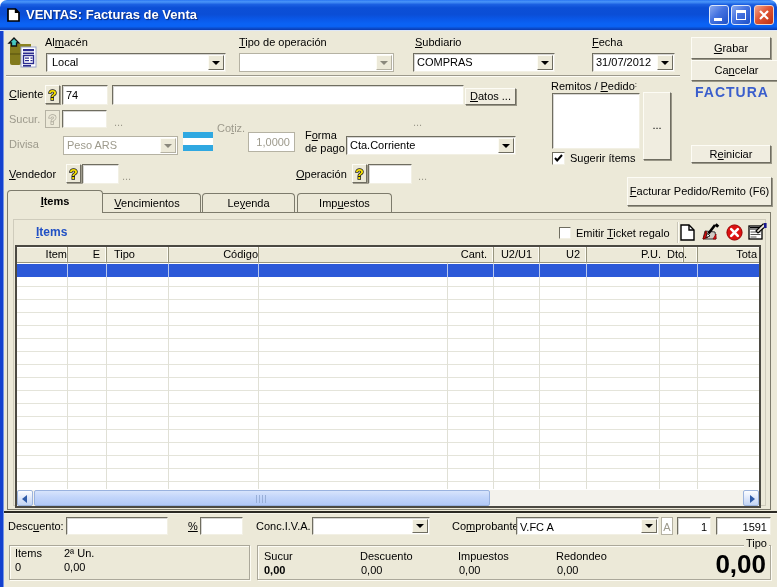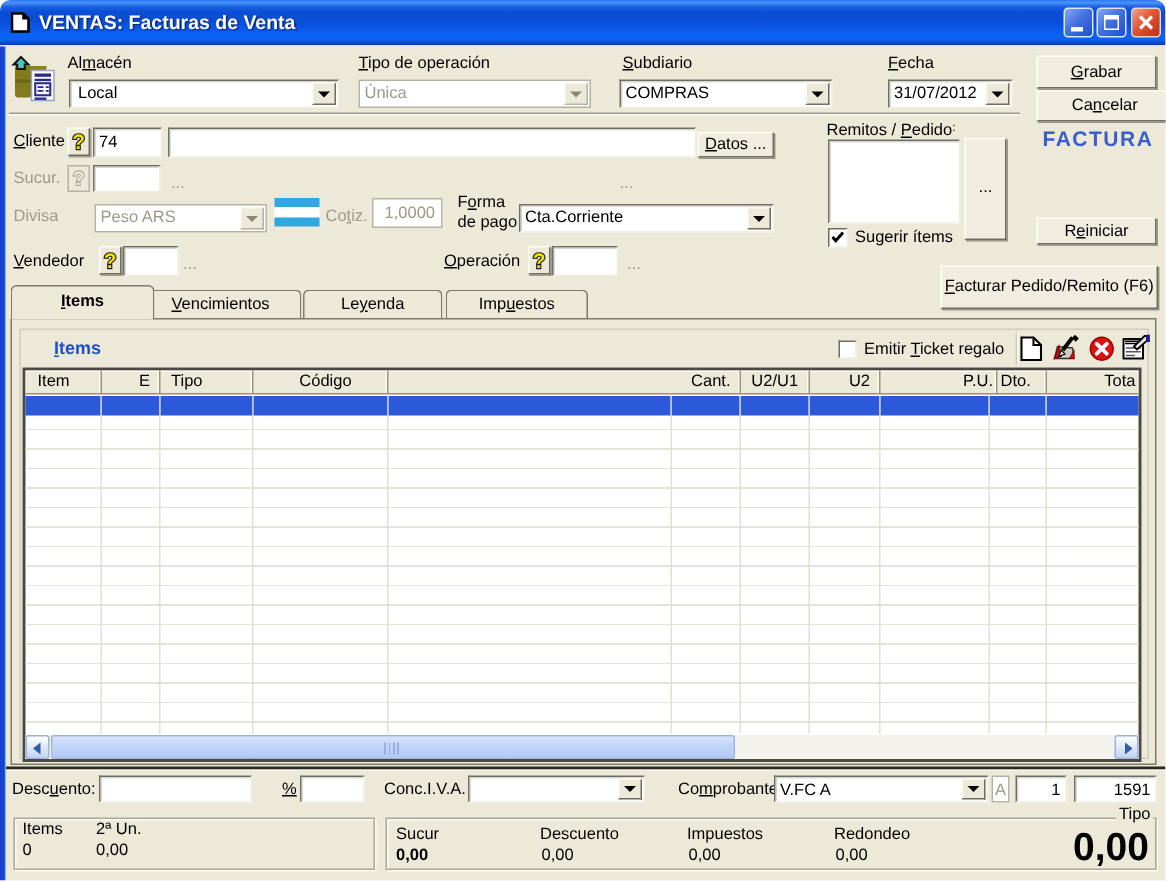--- a/index.html
+++ b/index.html
@@ -64,21 +64,20 @@
     </g>
 </svg>
 
 <div class="lb" style="left:45px;top:37px">Al<u>m</u>acén</div>
 <div class="ed" style="left:46px;top:53px;width:180px;height:19px">
     <div style="padding:2px 0 0 5px">Local</div>
     <div class="arr"></div>
   </div>
 <div class="lb" style="left:239px;top:37px"><u>T</u>ipo de operación</div>
 <div class="edd" style="left:239px;top:53px;width:155px;height:19px">
-    <div style="padding:2px 0 0 3px">Única</div>
     <div class="arrd"></div>
   </div>
 <div class="lb" style="left:415px;top:37px"><u>S</u>ubdiario</div>
 <div class="ed" style="left:413px;top:53px;width:142px;height:19px">
     <div style="padding:2px 0 0 3px">COMPRAS</div>
     <div class="arr"></div>
   </div>
 <div class="lb" style="left:592px;top:37px"><u>F</u>echa</div>
 <div class="ed" style="left:592px;top:53px;width:83px;height:19px">
     <div style="padding:2px 0 0 3px">31/07/2012</div>
@@ -120,21 +119,21 @@
 <div class="lb dis" style="left:9px;top:139px">Divisa</div>
 <div class="edd" style="left:63px;top:136px;width:115px;height:19px">
     <div style="padding:2px 0 0 3px">Peso ARS</div>
     <div class="arrd"></div>
   </div>
 <div style="position:absolute;left:183px;top:132px;width:30px;height:19px">
 <div style="height:6px;background:#2fa8e1"></div>
     <div style="height:7px;background:#fff"></div>
     <div style="height:6px;background:#2fa8e1"></div>
   </div>
-<div class="lb dis" style="left:217px;top:139px">Co<u>t</u>iz.</div>
+<div class="lb dis" style="left:217px;top:123px">Co<u>t</u>iz.</div>
 <div class="edd" style="left:248px;top:132px;width:47px;height:20px;text-align:right">
     <div style="padding:3px 4px 0 0">1,0000</div>
   </div>
 <div class="lb" style="left:305px;top:129px;line-height:13px">F<u>o</u>rma<br>de pago</div>
 <div class="ed" style="left:346px;top:136px;width:170px;height:19px">
     <div style="padding:2px 0 0 3px">Cta.Corriente</div>
     <div class="arr"></div>
   </div>
 
 <div class="lb" style="left:9px;top:169px"><u>V</u>endedor</div>
@@ -183,28 +182,28 @@
 <svg style="position:absolute;left:748px;top:223px;z-index:2" width="19" height="18" viewBox="0 0 19 18">
     <rect x="1" y="3" width="13" height="13" fill="#fff" stroke="#000" stroke-width="1.3"></rect>
     <path d="M2.5 9 h10 M2.5 11.5 h10 M2.5 14 h6" stroke="#555" stroke-width="1"></path>
     <path d="M2 4.5 h11 M2 6 h11" stroke="#000" stroke-width="1"></path>
     <path d="M8 8 L15 1 l2.4 0 l0 2.4 L10 10 z" fill="#e8e4da" stroke="#000" stroke-width="1.2"></path>
     <rect x="16" y="0" width="2.6" height="5" fill="#1a1a8f"></rect>
   </svg>
 
 <div id="grid" style="position:absolute;left:15px;top:245px;width:746px;height:263px;border:2px solid #4b4942;background:#fff;z-index:2">
  <div id="ghead" style="position:absolute;left:0;top:0;width:742px;height:16px;background:#ece9d8;border-bottom:1px solid #98957f;box-shadow:inset 0 1px 0 #fdfcf4">
-      <div style="position:absolute;left:0px;top:0;width:51px;height:15px;line-height:15px;border-right:1px solid #98957f;box-shadow:inset -2px 0 0 -1px #fdfcf4;text-align:left;padding-left:8px;overflow:hidden">Item</div>
+      <div style="position:absolute;left:0px;top:0;width:51px;height:15px;line-height:15px;border-right:1px solid #98957f;box-shadow:inset -2px 0 0 -1px #fdfcf4;text-align:right;padding-left:8px;overflow:hidden">Item</div>
       <div style="position:absolute;left:51px;top:0;width:39px;height:15px;line-height:15px;border-right:1px solid #98957f;box-shadow:inset -2px 0 0 -1px #fdfcf4;text-align:right;padding-right:6px;overflow:hidden">E</div>
       <div style="position:absolute;left:90px;top:0;width:62px;height:15px;line-height:15px;border-right:1px solid #98957f;box-shadow:inset -2px 0 0 -1px #fdfcf4;text-align:left;padding-left:7px;overflow:hidden">Tipo</div>
-      <div style="position:absolute;left:152px;top:0;width:90px;height:15px;line-height:15px;border-right:1px solid #98957f;box-shadow:inset -2px 0 0 -1px #fdfcf4;text-align:center;padding-left:7px;overflow:hidden">Código</div>
+      <div style="position:absolute;left:152px;top:0;width:90px;height:15px;line-height:15px;border-right:1px solid #98957f;box-shadow:inset -2px 0 0 -1px #fdfcf4;text-align:right;padding-left:7px;overflow:hidden">Código</div>
       <div style="position:absolute;left:431px;top:0;width:46px;height:15px;line-height:15px;border-right:1px solid #98957f;box-shadow:inset -2px 0 0 -1px #fdfcf4;text-align:right;padding-right:6px;overflow:hidden">Cant.</div>
       <div style="position:absolute;left:477px;top:0;width:46px;height:15px;line-height:15px;border-right:1px solid #98957f;box-shadow:inset -2px 0 0 -1px #fdfcf4;text-align:center;overflow:hidden">U2/U1</div>
       <div style="position:absolute;left:523px;top:0;width:47px;height:15px;line-height:15px;border-right:1px solid #98957f;box-shadow:inset -2px 0 0 -1px #fdfcf4;text-align:right;padding-right:6px;overflow:hidden">U2</div>
-      <div style="position:absolute;left:570px;top:0;width:78px;height:15px;line-height:15px;border-right:1px solid #98957f;box-shadow:inset -2px 0 0 -1px #fdfcf4;text-align:right;padding-right:2px;overflow:hidden">P.U.</div>
+      <div style="position:absolute;left:570px;top:0;width:97px;height:15px;line-height:15px;border-right:1px solid #98957f;box-shadow:inset -2px 0 0 -1px #fdfcf4;text-align:right;padding-right:22px;overflow:hidden">P.U.</div>
       <div style="position:absolute;left:643px;top:0;width:38px;height:15px;line-height:15px;border-right:1px solid #98957f;box-shadow:inset -2px 0 0 -1px #fdfcf4;text-align:left;padding-left:7px;overflow:hidden">Dto.</div>
       <div style="position:absolute;left:681px;top:0;width:61px;height:15px;line-height:15px;text-align:right;padding-right:2px;overflow:hidden">Tota</div>
     </div>
  <div id="gbody" style="position:absolute;left:0;top:16px;width:742px;height:226px;background:repeating-linear-gradient(180deg,transparent 0 12px,#e4e4da 12px 13px);background-position:0 11px"></div>
  <div id="gsel" style="position:absolute;left:0;top:17px;width:742px;height:13px;background:#2c59d8"></div>
  <div id="gvlines">
       <div style="position:absolute;left:50px;top:16px;width:1px;height:226px;background:#e0e0d6"></div>
       <div style="position:absolute;left:50px;top:17px;width:1px;height:13px;background:#b8c8ee"></div>
       <div style="position:absolute;left:89px;top:16px;width:1px;height:226px;background:#e0e0d6"></div>
       <div style="position:absolute;left:89px;top:17px;width:1px;height:13px;background:#b8c8ee"></div>

